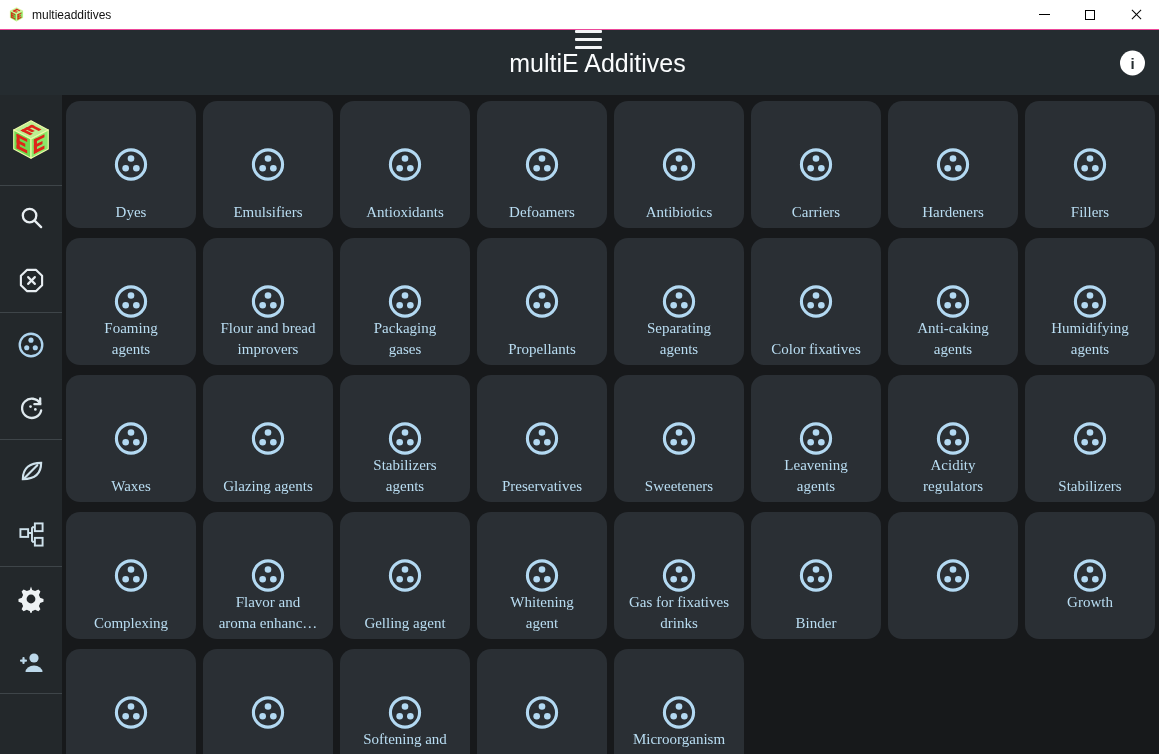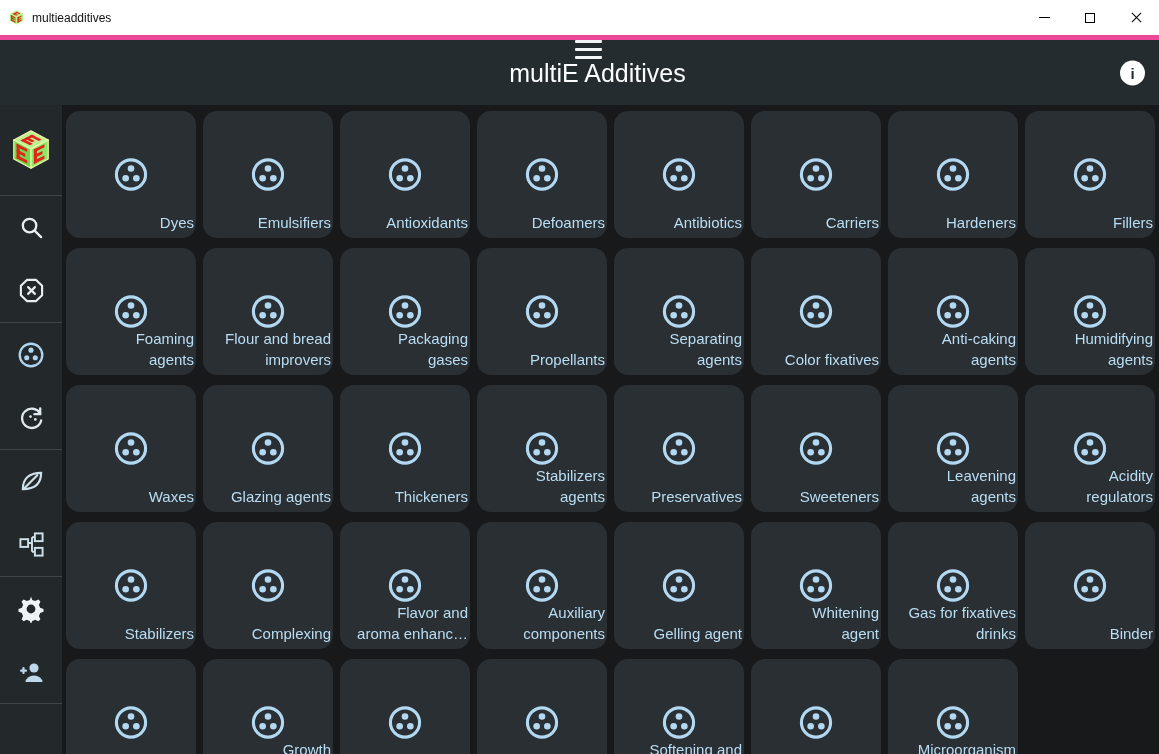--- a/index.html
+++ b/index.html
@@ -1,21 +1,21 @@
 <!DOCTYPE html>
 <html><head>
 <meta charset="utf-8">
 <style>
   * { margin:0; padding:0; box-sizing:border-box; }
   html,body { width:1159px; height:754px; overflow:hidden; background:#17191b;
               font-family:"Liberation Sans", sans-serif; }
 
   
-  .titlebar { height:40px; background:#ffffff; display:flex; align-items:center;
-              padding-left:8px; border-bottom:5px solid #ec4899; position:relative; }
+  .titlebar { height:30px; background:#ffffff; display:flex; align-items:center;
+              padding-left:8px; border-bottom:1px solid #ec4899; position:relative; }
   .titlebar-icon { width:17px; height:17px; }
   .titlebar-title { margin-left:7px; font-size:12px; color:#111; }
   .win-controls { margin-left:auto; display:flex; height:100%; }
   .win-btn { width:46px; height:100%; display:flex; align-items:center; justify-content:center;
              background:transparent; border:none; cursor:pointer; }
   .glyph-min { width:11px; height:1px; background:#000; display:block; }
   .glyph-max { width:10px; height:10px; border:1px solid #000; display:block; }
   .glyph-close { position:relative; width:13px; height:13px; display:block; }
   .glyph-close::before, .glyph-close::after { content:""; position:absolute; left:0; top:6px;
              width:13px; height:1px; background:#000; }
@@ -42,23 +42,23 @@
   .side-divider { width:62px; height:1px; background:#3e4549; flex:none; }
   .side-btn { height:63px; width:62px; display:flex; align-items:center; justify-content:center;
               background:none; border:none; cursor:pointer; }
 
   .main { flex:1; background:#17191b; overflow:hidden; position:relative; }
   .grid { padding:6px 4px 0 4px; display:grid; grid-template-columns:repeat(8,130px);
           grid-auto-rows:127px; column-gap:7px; row-gap:10px; }
   .card { background:#2a2f34; border-radius:14px; position:relative; cursor:pointer; }
   .card-icon { position:absolute; top:46px; left:50%; transform:translateX(-50%);
                width:35px; height:35px; }
-  .card-label { position:absolute; bottom:5px; left:0; right:0; text-align:right;
+  .card-label { position:absolute; bottom:5px; left:0; right:0; text-align:center;
                 color:#b9ddf2; font-size:15px; line-height:21px; padding:0 2px;
-                white-space:nowrap; overflow:hidden; }
+                white-space:nowrap; overflow:hidden;font-family:Liberation Serif, serif; }
   .card-label .line { min-height:21px; }
 </style>
 </head>
 <body>
 
 <div class="titlebar">
   <svg class="titlebar-icon" viewBox="0 0 48 48">
     <g stroke="#eef9a8" stroke-width="1.2" stroke-linejoin="round">
       <polygon points="24,4 42,13.5 24,23 6,13.5" fill="#bdef92"></polygon>
       <polygon points="6,13.5 24,23 24,43 6,33.5" fill="#6fd94e"></polygon>
@@ -423,31 +423,20 @@
       <circle cx="18" cy="18" r="15" fill="none" stroke="#b3d9f2" stroke-width="3.2"></circle>
       <circle cx="18" cy="11.8" r="3.4" fill="#b3d9f2"></circle>
       <circle cx="12.5" cy="21.8" r="3.4" fill="#b3d9f2"></circle>
       <circle cx="23.5" cy="21.8" r="3.4" fill="#b3d9f2"></circle>
     </svg>
     <div class="card-label">
             <div class="line">Glazing agents</div>
           </div>
   </div>
 
-  <div class="card" title="Thickeners">
-    <svg class="card-icon" viewBox="0 0 36 36">
-      <circle cx="18" cy="18" r="15" fill="none" stroke="#b3d9f2" stroke-width="3.2"></circle>
-      <circle cx="18" cy="11.8" r="3.4" fill="#b3d9f2"></circle>
-      <circle cx="12.5" cy="21.8" r="3.4" fill="#b3d9f2"></circle>
-      <circle cx="23.5" cy="21.8" r="3.4" fill="#b3d9f2"></circle>
-    </svg>
-    <div class="card-label">
-            <div class="line">Thickeners</div>
-          </div>
-  </div>
 
   <div class="card" title="Complexing agents">
     <svg class="card-icon" viewBox="0 0 36 36">
       <circle cx="18" cy="18" r="15" fill="none" stroke="#b3d9f2" stroke-width="3.2"></circle>
       <circle cx="18" cy="11.8" r="3.4" fill="#b3d9f2"></circle>
       <circle cx="12.5" cy="21.8" r="3.4" fill="#b3d9f2"></circle>
       <circle cx="23.5" cy="21.8" r="3.4" fill="#b3d9f2"></circle>
     </svg>
     <div class="card-label">
             <div class="line">Stabilizers</div>
@@ -535,32 +524,20 @@
       <circle cx="18" cy="11.8" r="3.4" fill="#b3d9f2"></circle>
       <circle cx="12.5" cy="21.8" r="3.4" fill="#b3d9f2"></circle>
       <circle cx="23.5" cy="21.8" r="3.4" fill="#b3d9f2"></circle>
     </svg>
     <div class="card-label">
             <div class="line">Flavor and</div>
             <div class="line">aroma enhanc…</div>
           </div>
   </div>
 
-  <div class="card" title="Auxiliary components">
-    <svg class="card-icon" viewBox="0 0 36 36">
-      <circle cx="18" cy="18" r="15" fill="none" stroke="#b3d9f2" stroke-width="3.2"></circle>
-      <circle cx="18" cy="11.8" r="3.4" fill="#b3d9f2"></circle>
-      <circle cx="12.5" cy="21.8" r="3.4" fill="#b3d9f2"></circle>
-      <circle cx="23.5" cy="21.8" r="3.4" fill="#b3d9f2"></circle>
-    </svg>
-    <div class="card-label">
-            <div class="line">Auxiliary</div>
-            <div class="line">components</div>
-          </div>
-  </div>
 
   <div class="card" title="Gelling agent">
     <svg class="card-icon" viewBox="0 0 36 36">
       <circle cx="18" cy="18" r="15" fill="none" stroke="#b3d9f2" stroke-width="3.2"></circle>
       <circle cx="18" cy="11.8" r="3.4" fill="#b3d9f2"></circle>
       <circle cx="12.5" cy="21.8" r="3.4" fill="#b3d9f2"></circle>
       <circle cx="23.5" cy="21.8" r="3.4" fill="#b3d9f2"></circle>
     </svg>
     <div class="card-label">
             <div class="line">Gelling agent</div>

